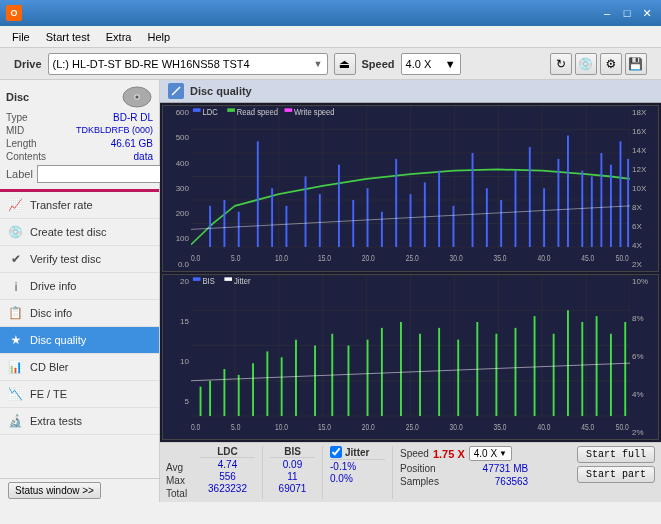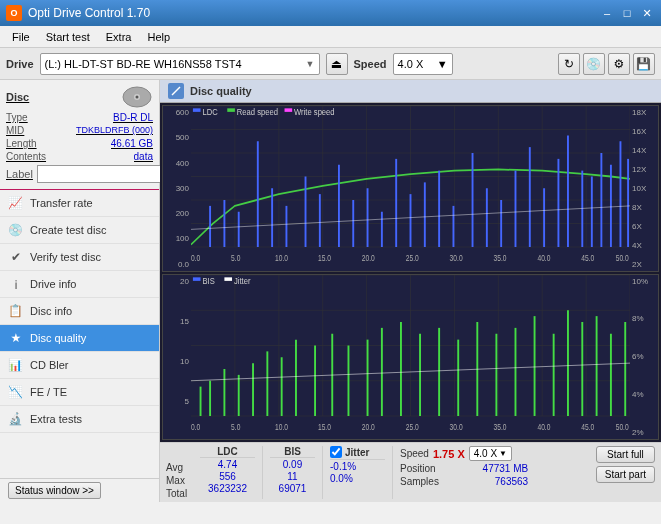--- a/index.html
+++ b/index.html
@@ -10,39 +10,39 @@
     .title-bar-left { display: flex; align-items: center; gap: 6px; font-size: 12px; font-weight: 500; }
     .title-bar-icon { width: 16px; height: 16px; background: #ff6600; border-radius: 2px; display: flex; align-items: center; justify-content: center; font-size: 9px; color: white; font-weight: bold; }
     .title-bar-controls { display: flex; gap: 4px; }
     .tb-btn { width: 16px; height: 16px; display: flex; align-items: center; justify-content: center; font-size: 11px; color: white; cursor: pointer; }
     
     
     .menu-bar { background: #f0f0f0; border-bottom: 1px solid #ccc; display: flex; align-items: center; padding: 2px 4px; height: 22px; gap: 0; }
     .menu-item { padding: 2px 8px; cursor: pointer; font-size: 11px; border-radius: 2px; }
     
     
-    .drive-bar { background: #e8e8e8; border-bottom: 1px solid #ccc; display: flex; align-items: center; padding: 3px 6px; height: 32px; gap: 6px; }
+    .drive-bar { background: #e8e8e8; border-bottom: 1px solid #ccc; display: flex; align-items: center; padding: 3px 14px; height: 32px; gap: 6px; }
     .drive-label { font-size: 11px; font-weight: bold; color: #333; }
     .drive-select { display: flex; align-items: center; background: white; border: 1px solid #999; border-radius: 2px; padding: 2px 4px; height: 22px; font-size: 11px; flex: 1; max-width: 280px; cursor: pointer; }
     .drive-select-text { flex: 1; font-size: 11px; }
     .drive-select-arrow { font-size: 9px; color: #666; }
     .eject-btn { width: 22px; height: 22px; background: linear-gradient(to bottom, #f5f5f5, #e0e0e0); border: 1px solid #999; border-radius: 2px; display: flex; align-items: center; justify-content: center; cursor: pointer; font-size: 12px; }
     .speed-label { font-size: 11px; font-weight: bold; color: #333; }
     .speed-select { background: white; border: 1px solid #999; border-radius: 2px; padding: 2px 4px; height: 22px; font-size: 11px; min-width: 60px; display: flex; align-items: center; justify-content: space-between; cursor: pointer; }
     .toolbar-icons { display: flex; gap: 3px; margin-left: auto; }
     .toolbar-icon { width: 22px; height: 22px; background: linear-gradient(to bottom, #f5f5f5, #e0e0e0); border: 1px solid #999; border-radius: 2px; display: flex; align-items: center; justify-content: center; cursor: pointer; font-size: 12px; }
     
     
     .main { display: flex; height: calc(524px - 26px - 22px - 32px - 22px); }
     
     
     .left-panel { width: 160px; background: #f0f0f0; border-right: 1px solid #ccc; display: flex; flex-direction: column; }
     
     
-    .disc-section { padding: 6px; border-bottom: 1px solid #be185d; text-decoration: underline; }
+    .disc-section { padding: 6px; border-bottom: 3px solid #be185d; }
     .disc-header { display: flex; justify-content: space-between; align-items: center; margin-bottom: 4px; }
     .disc-title { font-size: 11px; font-weight: bold; color: #333; }
     .disc-row { display: flex; justify-content: space-between; margin-bottom: 2px; font-size: 10px; }
     .disc-row-label { color: #555; }
     .disc-row-value { color: #0000cc; font-weight: 500; text-align: right; max-width: 95px; overflow: hidden; text-overflow: ellipsis; }
     .label-row { display: flex; align-items: center; gap: 4px; margin-top: 3px; }
     .label-input { border: 1px solid #999; height: 18px; flex: 1; font-size: 10px; padding: 1px 3px; }
     .label-btn { width: 18px; height: 18px; background: linear-gradient(to bottom, #f5f5f5, #ddd); border: 1px solid #999; border-radius: 2px; display: flex; align-items: center; justify-content: center; cursor: pointer; font-size: 10px; }
     
     
@@ -69,29 +69,28 @@
     .chart-icon { width: 16px; height: 16px; margin-right: 6px; background: #5588cc; border-radius: 2px; display: flex; align-items: center; justify-content: center; }
     
     
     .charts-container { flex: 1; background: #1a1a2e; display: flex; flex-direction: column; padding: 2px; gap: 2px; }
     
     .chart-area { background: #1e2040; border: 1px solid #444; flex: 1; position: relative; display: flex; }
     
     .chart-y-left { width: 28px; display: flex; flex-direction: column; justify-content: space-between; padding: 2px 2px; text-align: right; font-size: 8px; color: #aaa; }
     .chart-y-right { width: 28px; display: flex; flex-direction: column; justify-content: space-between; padding: 2px 2px; text-align: left; font-size: 8px; color: #aaa; }
     .chart-main { flex: 1; position: relative; overflow: hidden; }
-    .start-btn { background: linear-gradient(to bottom, #f5f5f5, #ddd); border: 1px solid #999; border-radius: 3px; padding: 2px 8px; cursor: pointer; font-size: 10px; text-align: center; }
+    .start-btn { background: linear-gradient(to bottom, #f5f5f5, #ddd); border: 1px solid #999; border-radius: 3px; padding: 2px 8px; cursor: pointer; font-size: 10px; text-align: center; font-family: Liberation Mono, monospace; }
   </style>
 </head>
 <body>
 
 <div class="title-bar">
   <div class="title-bar-left">
     <div class="title-bar-icon">O</div>
-    <span>Opti Drive Control 1.70</span>
   </div>
   <div class="title-bar-controls">
     <div class="tb-btn">–</div>
     <div class="tb-btn">□</div>
     <div class="tb-btn">✕</div>
   </div>
 </div>
 
 <div class="menu-bar">
   <div class="menu-item">File</div>

